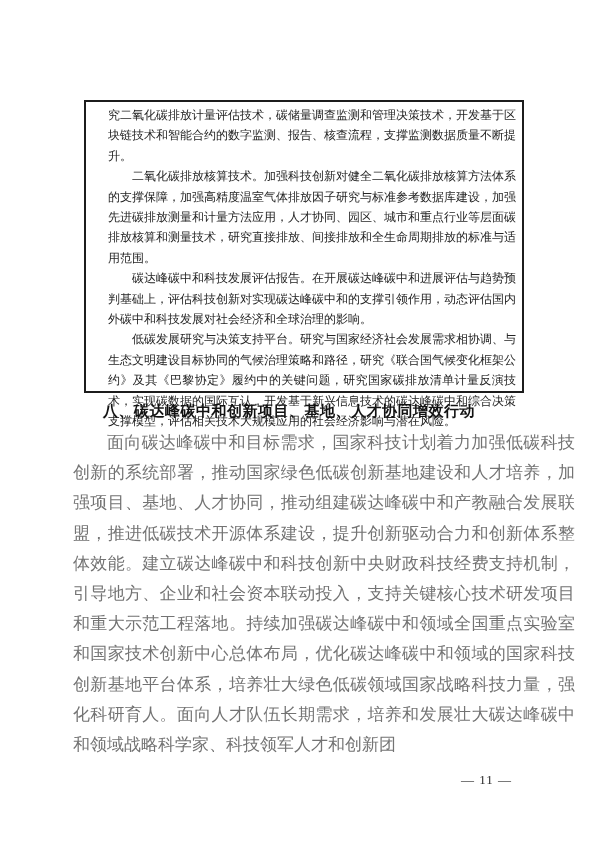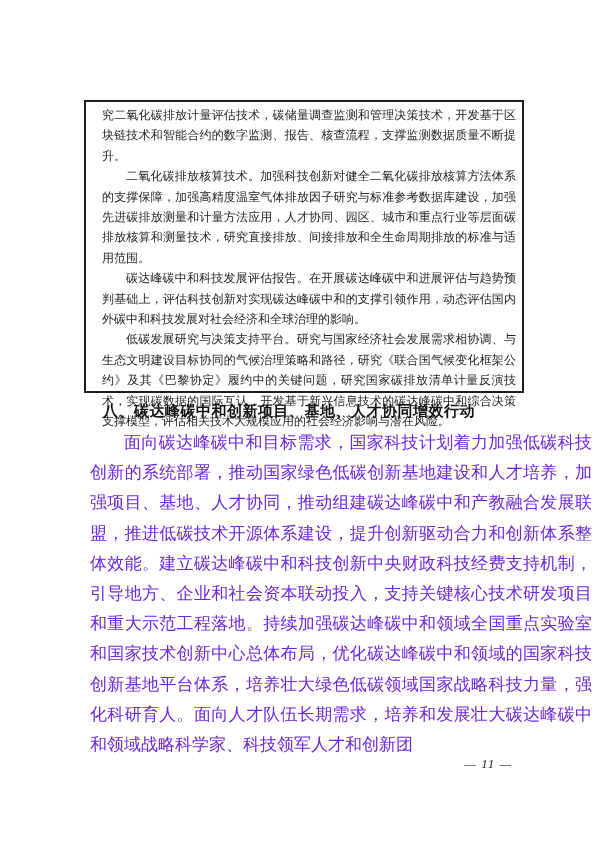--- a/index.html
+++ b/index.html
@@ -18,21 +18,21 @@
   }
   
   .excerpt-box {
     position: absolute;
     left: 84px;
     top: 100px;
     width: 440px;
     height: 293px;
     box-sizing: border-box;
     border: 2px solid #1c1c1c;
-    padding: 3px 6px 0 16px;
+    padding: 3px 6px 0 22px;
     font-size: 12px;
     line-height: 20.4px;
     text-align: justify;
     color: #242424;
   }
   .excerpt-box p {
     margin: 0;
     padding: 0;
   }
   .excerpt-box p.indent {
@@ -49,38 +49,37 @@
     font-size: 15px;
     line-height: 24px;
     text-indent: 2em;
     color: #121212;
     letter-spacing: 0.5px;
     white-space: nowrap;
   }
   
   .body-paragraph {
     position: absolute;
-    left: 90px;
+    left: 73px;
     top: 428px;
     width: 502px;
     font-size: 17px;
     line-height: 30.2px;
     text-align: justify;
     text-indent: 2em;
-    color: #6d28d9;
+    color: #737373;
   }
   
   .page-number {
     position: absolute;
-    top: 756px;
+    top: 772px;
     right: 97px;
     font-size: 13px;
     letter-spacing: 1px;
     color: #2a2a2a;
-    font-style: italic;
   }
 </style>
 </head>
 <body>
 
 <div class="doc-page">
 
   <div class="excerpt-box">
     <p>究二氧化碳排放计量评估技术，碳储量调查监测和管理决策技术，开发基于区块链技术和智能合约的数字监测、报告、核查流程，支撑监测数据质量不断提升。</p>
     <p class="indent">二氧化碳排放核算技术。加强科技创新对健全二氧化碳排放核算方法体系的支撑保障，加强高精度温室气体排放因子研究与标准参考数据库建设，加强先进碳排放测量和计量方法应用，人才协同、园区、城市和重点行业等层面碳排放核算和测量技术，研究直接排放、间接排放和全生命周期排放的标准与适用范围。</p>

